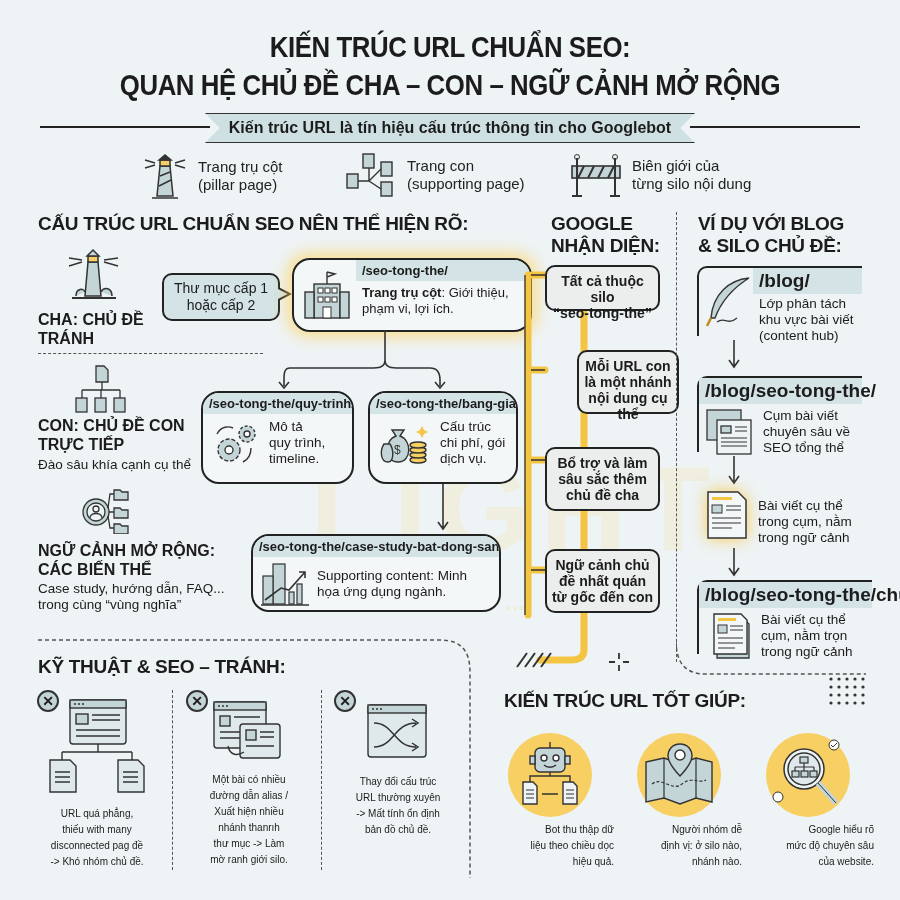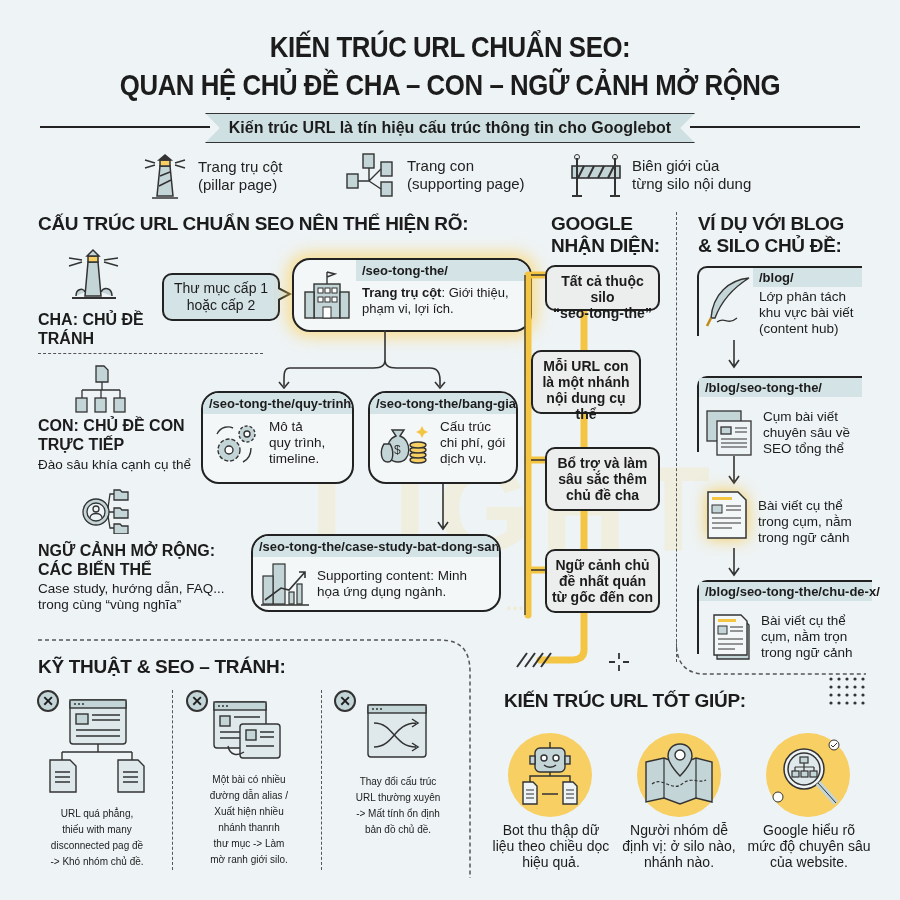--- a/index.html
+++ b/index.html
@@ -14,26 +14,26 @@
 .small{font-size:13px;line-height:16px}
 .card{background:#f3f7f8;border:2px solid #222;border-radius:18px;overflow:hidden}
 .card .url{background:#d4e3e6;font-weight:bold;font-size:13px;padding:3px 6px;white-space:nowrap}
 .card .body{display:flex;align-items:center;gap:8px;padding:5px 8px;font-size:13.5px;line-height:16px}
 .pillar{box-shadow:0 0 14px 6px rgba(255,207,80,.55)}
 .gbox{background:#eceeed;border:2px solid #222;border-radius:10px;font-weight:bold;font-size:14px;line-height:16px;text-align:center;padding:6px 4px;display:flex;align-items:flex-start;justify-content:center}
 .bubble{background:#d4e3e6;border:2px solid #222;border-radius:10px;font-size:14px;line-height:17px;text-align:center;padding:5px 8px}
 .dash-h{border-top:1.5px dashed #555;height:0}
 .dash-v{border-left:1.5px dashed #555;width:0}
 .blog-card{border-left:2px solid #222;border-top:2px solid #222;border-top-left-radius:10px}
-.blog-card .url{background:#d4e3e6;font-weight:bold;font-size:13px;padding:2px 6px;white-space:nowrap}
-.blog-card .body{display:flex;gap:8px;padding:12px 6px;font-size:13.5px;line-height:16px}
+.blog-card .url{background:#d4e3e6;font-weight:bold;font-size:19px;padding:2px 6px;white-space:nowrap}
+.blog-card .body{display:flex;gap:8px;padding:4px 6px;font-size:13.5px;line-height:16px}
 .avoid-text{font-size:10px;line-height:16px;text-align:center}
 .xcirc{width:22px;height:22px;border:2px solid #333;border-radius:50%;background:#c4d5d8;display:flex;align-items:center;justify-content:center;font-size:14px;font-weight:bold}
 .circ{width:84px;height:84px;border-radius:50%;background:#f7cf62;display:flex;align-items:center;justify-content:center}
-.help-text{font-size:14px;line-height:16px;text-align:center}
+.help-text{font-size:10px;line-height:16px;text-align:right}
 .watermark{left:310px;top:440px;font-size:120px;font-weight:bold;color:rgba(246,205,80,.13);letter-spacing:10px}
 .watermark2{left:320px;top:590px;font-size:22px;font-weight:bold;color:rgba(246,205,80,.18)}
 </style>
 </head>
 <body>
 
 <div class="abs watermark">LIGHT</div>
 <div class="abs watermark2">Nhanh – Chuẩn – ...</div>
 
 <div class="abs title">
@@ -266,21 +266,21 @@
 <div class="abs h2" style="left:551px;top:213px">
   <div>GOOGLE</div>
   <div>NHẬN DIỆN:</div>
 </div>
 <div class="abs gbox" style="left:545px;top:265px;width:115px;height:46px">
   <div>
       <div>Tất cả thuộc silo</div>
       <div>“seo-tong-the”</div>
     </div>
 </div>
-<div class="abs gbox" style="left:531px;top:350px;width:110px;height:64px">
+<div class="abs gbox" style="left:577px;top:350px;width:102px;height:64px">
   <div>
       <div>Mỗi URL con</div>
       <div>là một nhánh</div>
       <div>nội dung cụ thể</div>
     </div>
 </div>
 <div class="abs gbox" style="left:545px;top:447px;width:115px;height:64px">
   <div>
       <div>Bổ trợ và làm</div>
       <div>sâu sắc thêm</div>

